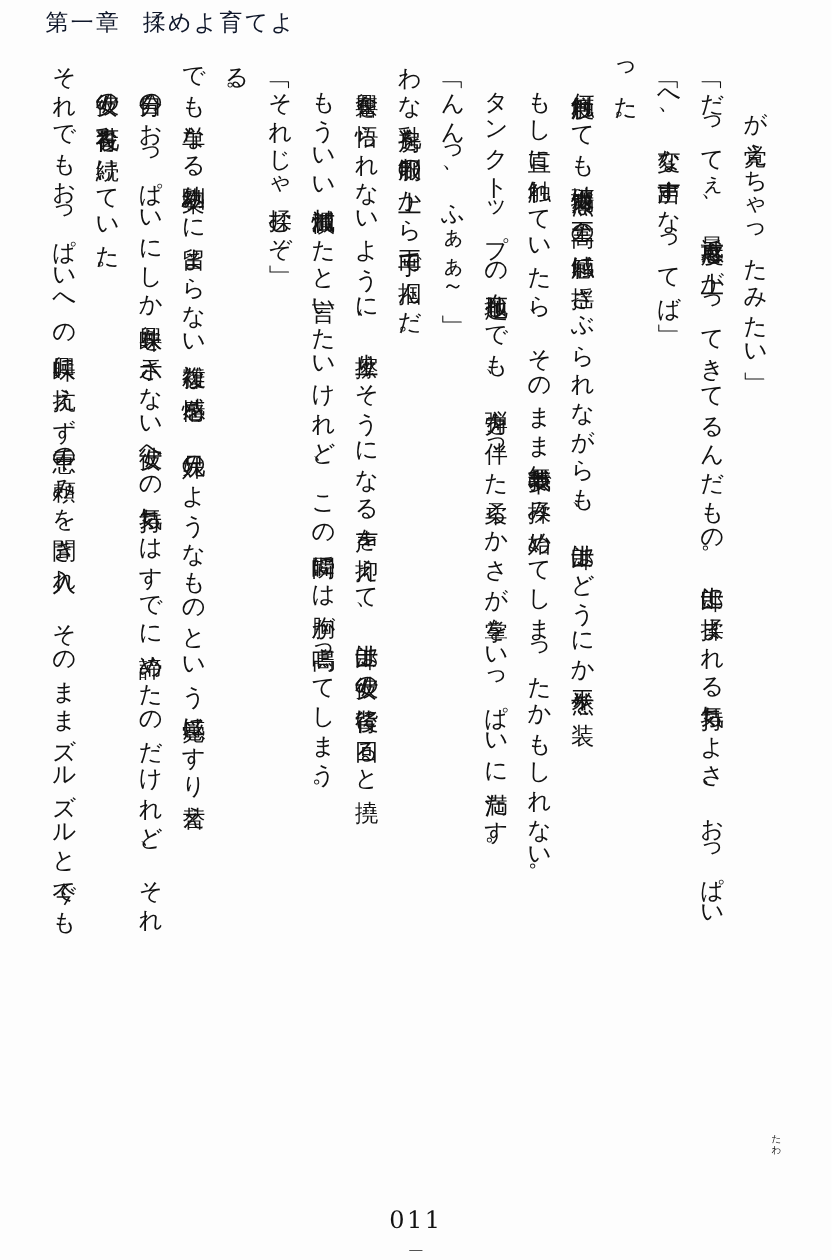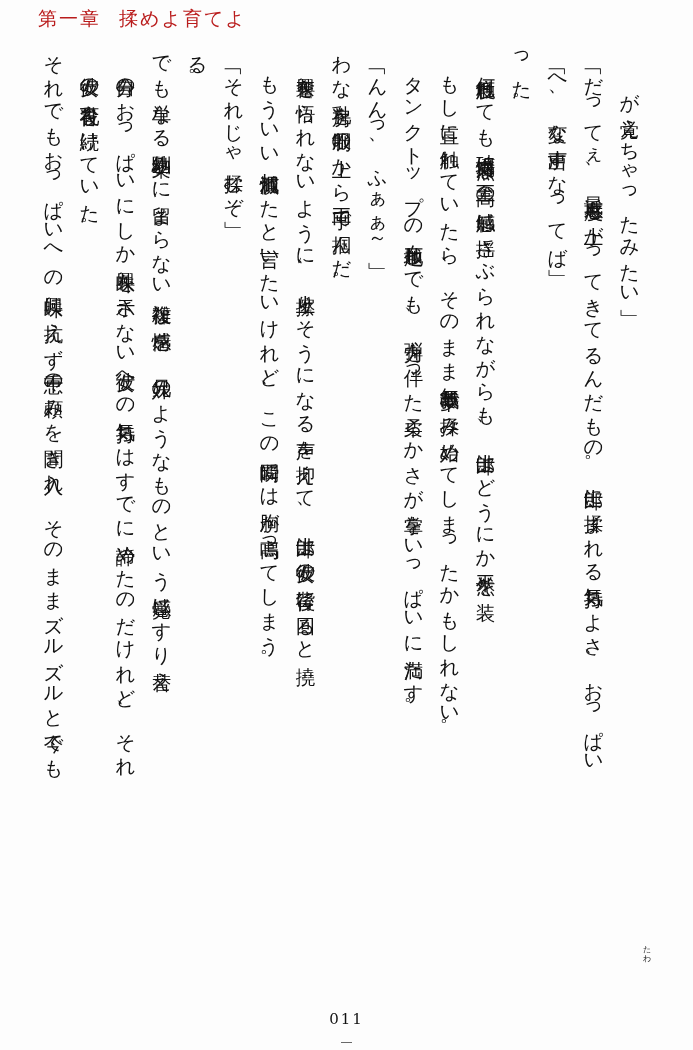--- a/index.html
+++ b/index.html
@@ -17,21 +17,21 @@
     color: #1a1a1a;
   }
   
   .chapter-header {
     position: absolute;
     top: 6px;
     left: 38px;
     font-size: 19px;
     letter-spacing: 2px;
     font-family: "DejaVu Serif", "Liberation Serif", serif;
-    color: #b91c1c;
+    color: #0f172a;
     white-space: nowrap;
   }
   .chapter-header .num {
     margin-right: 18px;
   }
   
   .body-area {
     position: absolute;
     top: 42px;
     right: 24px;
@@ -74,21 +74,21 @@
     -webkit-writing-mode: vertical-rl;
     text-orientation: upright;
     color: #222;
   }
   .page-number {
     position: absolute;
     bottom: 22px;
     left: 0;
     width: 100%;
     text-align: center;
-    font-size: 15px;
+    font-size: 20px;
     letter-spacing: 2px;
     font-family: "DejaVu Serif", "Liberation Serif", serif;
     color: #111;
   }
   .bottom-mark {
     position: absolute;
     bottom: 2px;
     left: 0;
     width: 100%;
     text-align: center;

